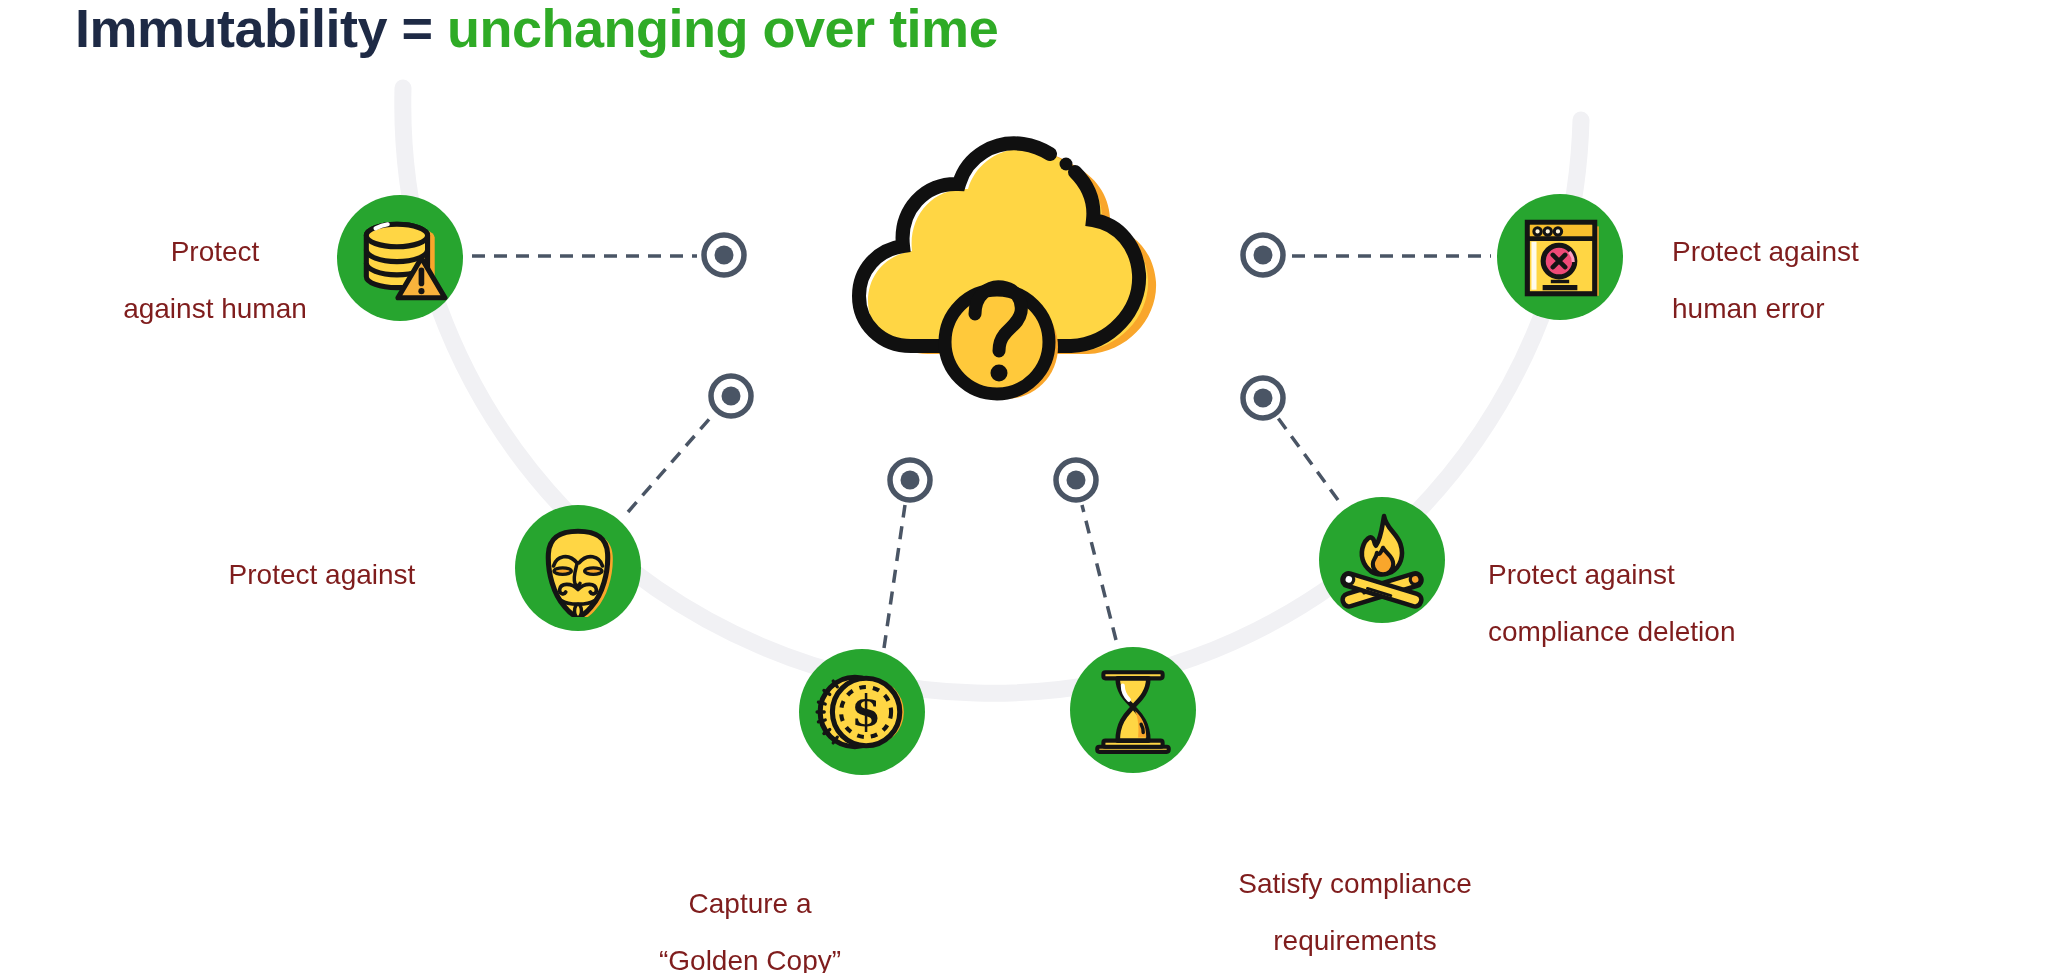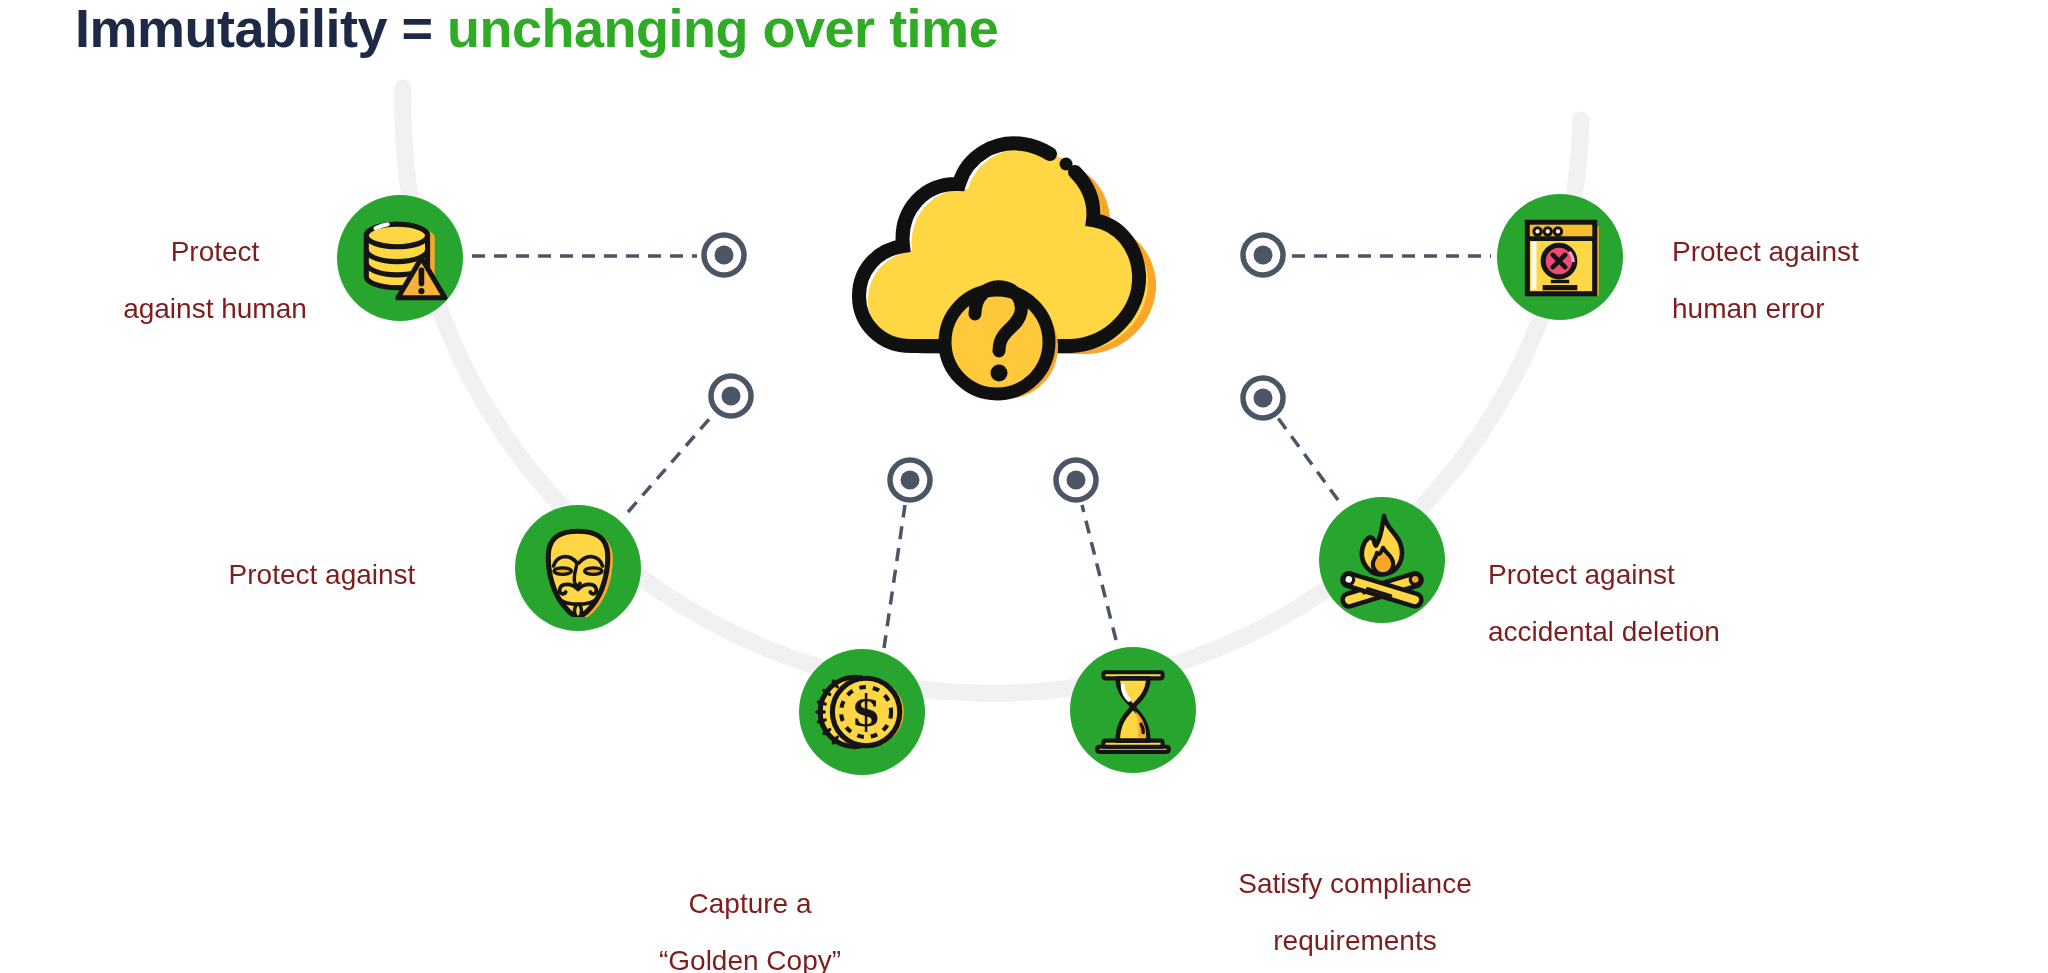--- a/index.html
+++ b/index.html
@@ -191,21 +191,21 @@
     <span class="line">“Golden Copy”</span>
   </div>
 
   <div class="label center" style="left:1155px;top:855px;width:400px;">
     <span class="line">Satisfy compliance</span>
     <span class="line">requirements</span>
   </div>
 
   <div class="label" style="left:1488px;top:546px;width:440px;">
     <span class="line">Protect against</span>
-    <span class="line">accidental deletion</span>
+    <span class="line">compliance deletion</span>
   </div>
 
   <div class="label" style="left:1672px;top:223px;width:400px;">
     <span class="line">Protect against</span>
     <span class="line">human error</span>
   </div>
 
 </div>
 
 </body></html>

